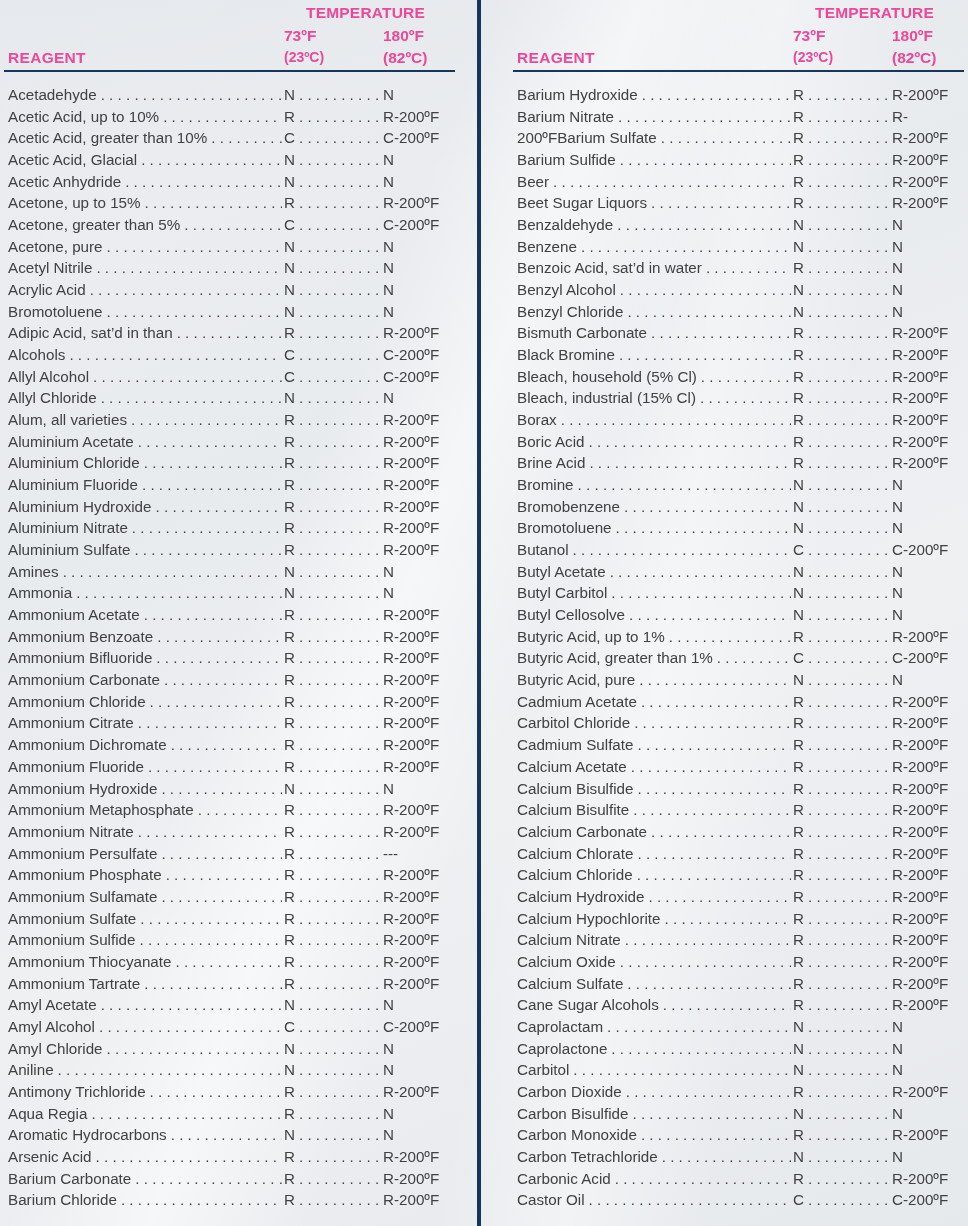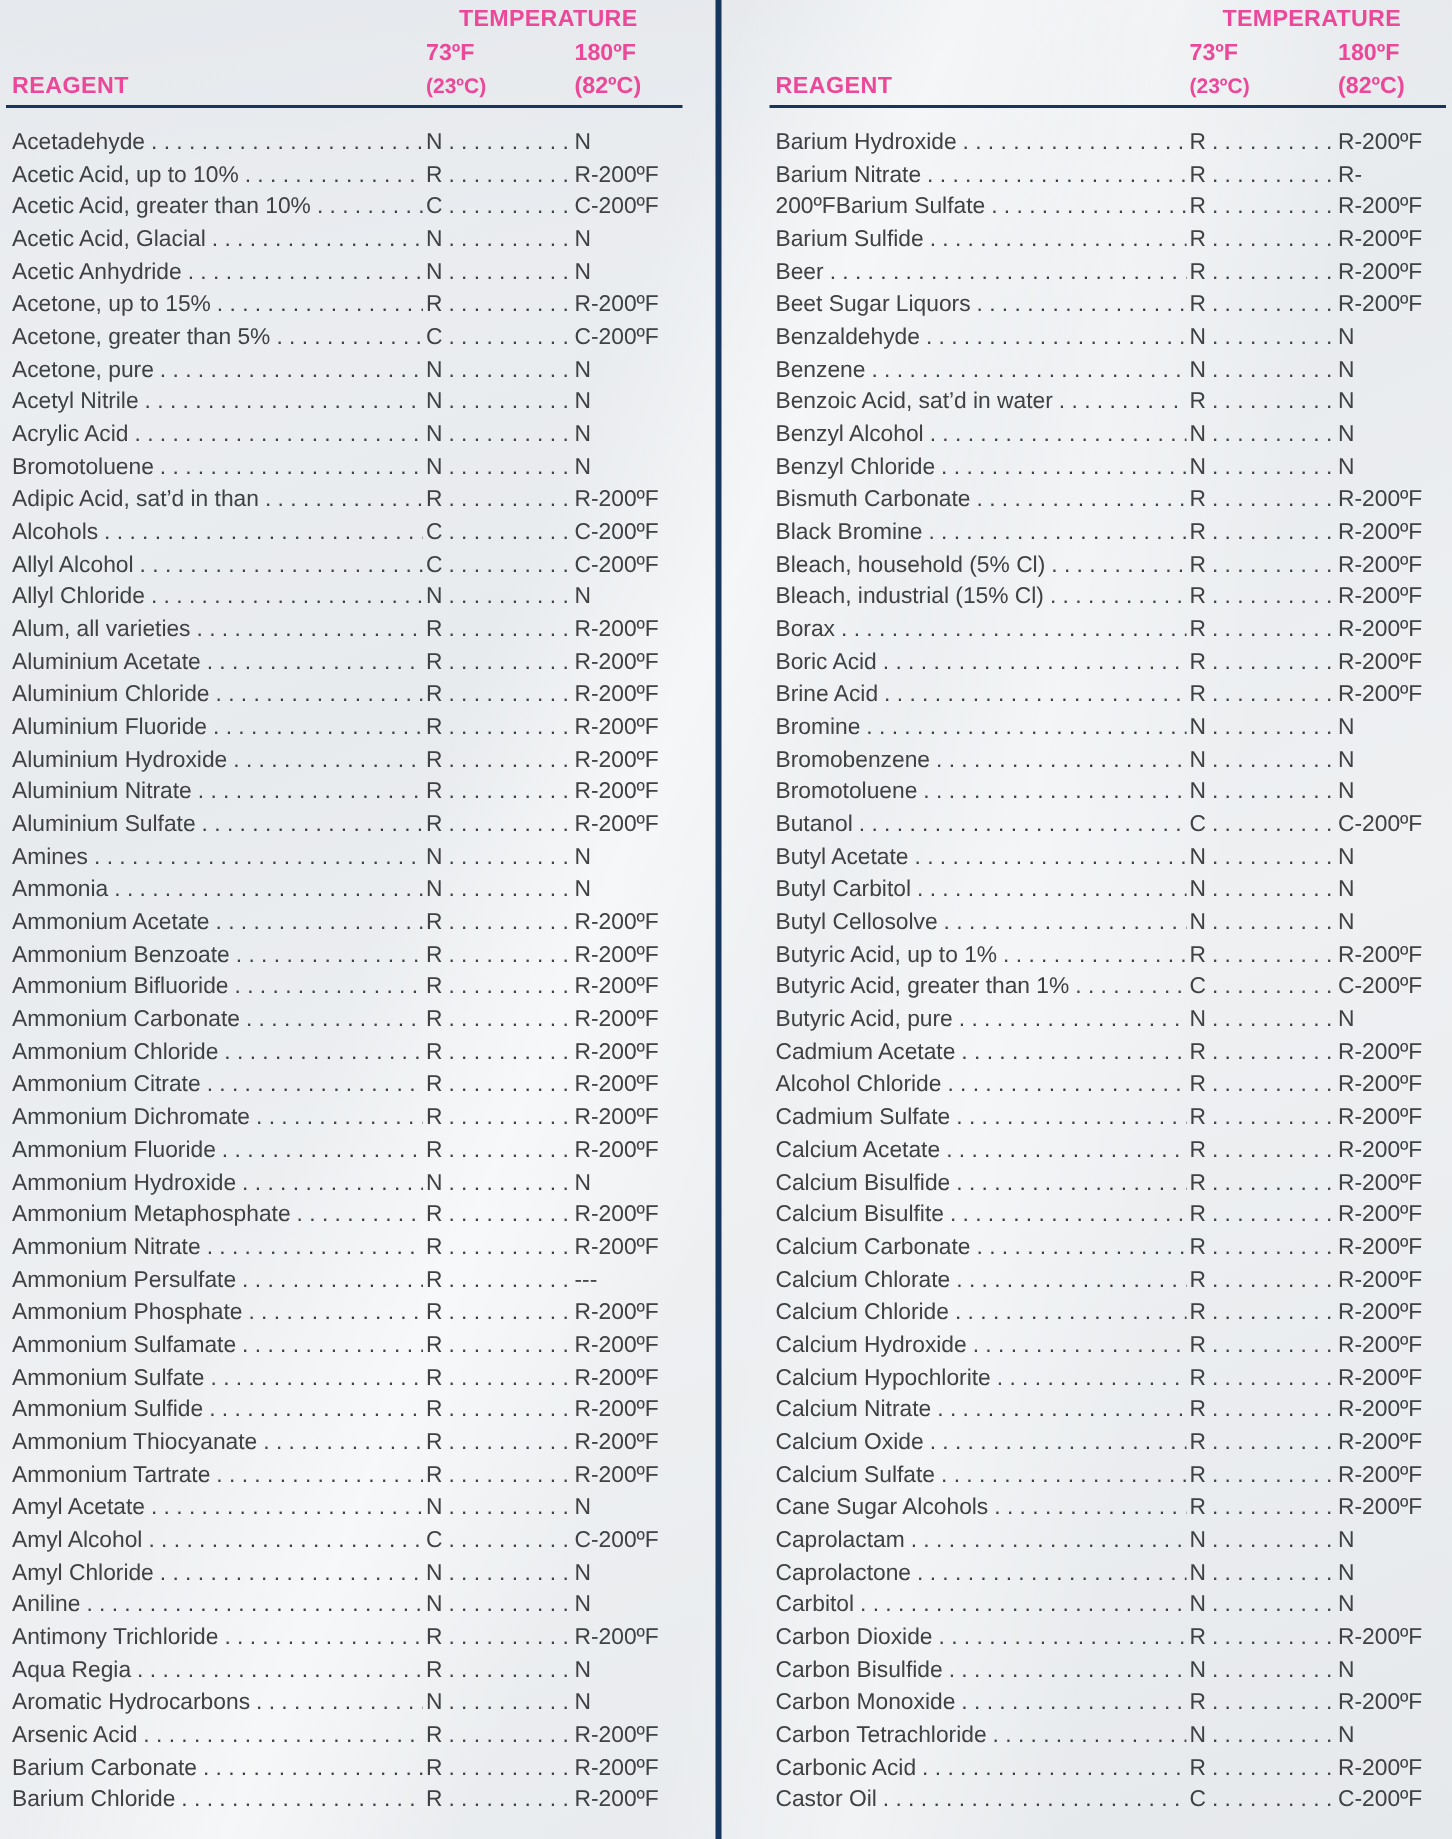--- a/index.html
+++ b/index.html
@@ -791,21 +791,21 @@
       <div class="row">
         <span class="rname">Cadmium Acetate</span>
         <span class="lead"></span>
         <span class="slot1">
           <span class="val">R</span>
           <span class="lead"></span>
         </span>
         <span class="slot2">R-200ºF</span>
       </div>
       <div class="row">
-        <span class="rname">Alcohol Chloride</span>
+        <span class="rname">Carbitol Chloride</span>
         <span class="lead"></span>
         <span class="slot1">
           <span class="val">R</span>
           <span class="lead"></span>
         </span>
         <span class="slot2">R-200ºF</span>
       </div>
       <div class="row">
         <span class="rname">Cadmium Sulfate</span>
         <span class="lead"></span>

